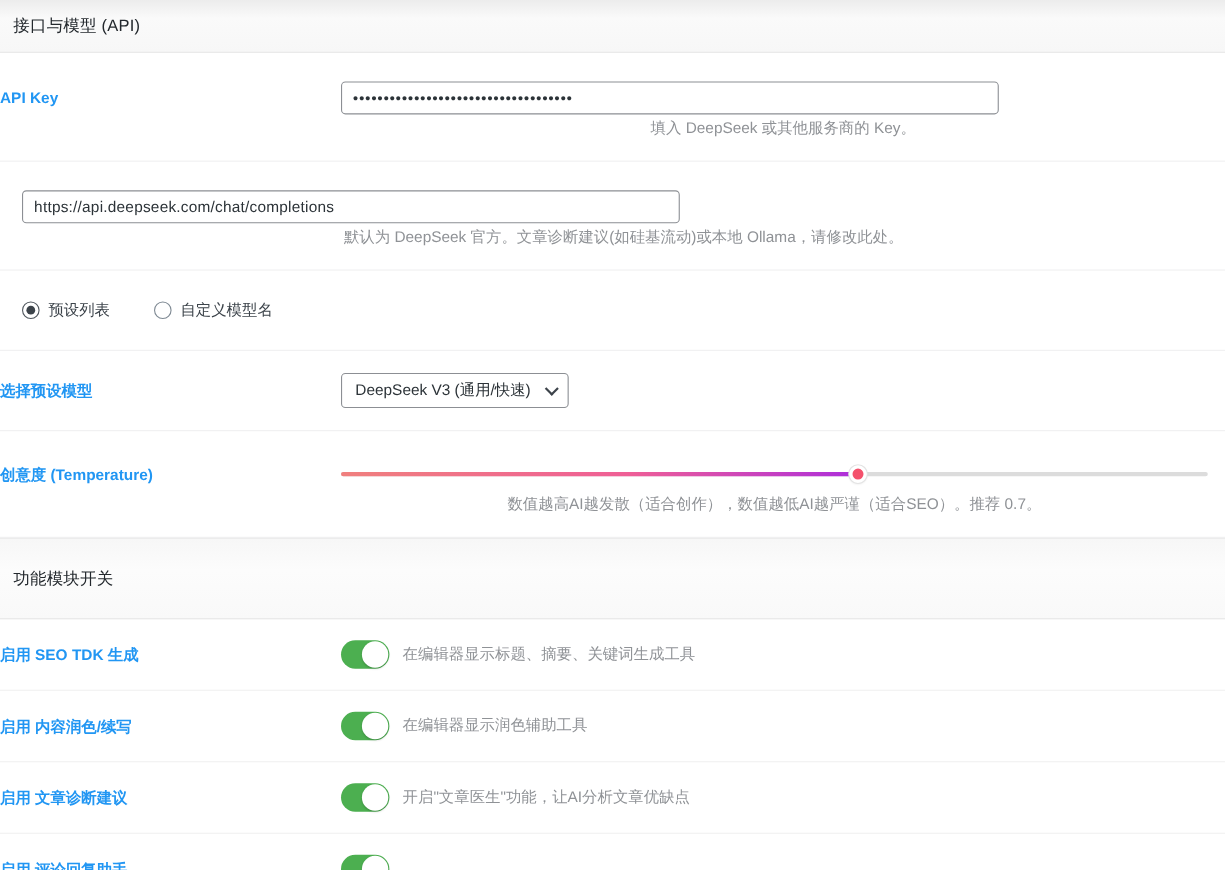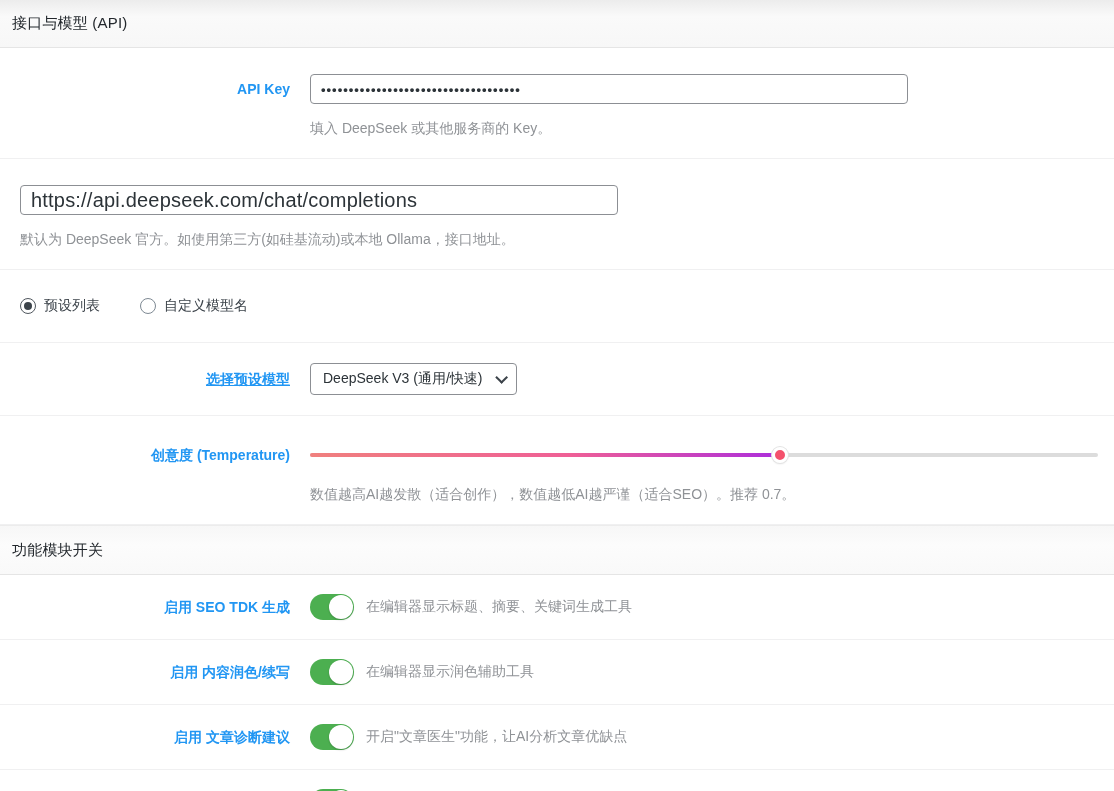--- a/index.html
+++ b/index.html
@@ -8,69 +8,70 @@
 
   .section-header {
     height: 48px;
     display: flex;
     align-items: center;
     padding: 0 12px;
     background: linear-gradient(180deg, #ececec 0%, #fafafa 35%, #f7f7f7 100%);
     border-bottom: 1px solid #e5e5e5;
   }
   .section-header.second {
-    height: 50px;
+    height: 74px;
     background: linear-gradient(180deg, #f7f7f7 0%, #fcfcfc 40%, #f9f9f9 100%);
     border-top: 1px solid #ececec;
     align-items: center;
   }
   .section-header h2 {
     font-size: 15px;
     font-weight: normal;
     color: #23282d;
     letter-spacing: 0.2px;
   }
 
   .row {
     display: flex;
     border-bottom: 1px solid #f0f0f1;
   }
   .row-label {
     width: 290px;
     flex: 0 0 290px;
-    text-align: right;
+    text-align: left;
     font-weight: bold;
     color: #2196f3;
     font-size: 14px;
   }
   .row-control { flex: 1; padding-left: 20px; }
 
   .row.pad-lg { padding: 26px 0 20px 0; }
   .row.pad-md { padding: 21px 0 21px 0; }
 
   .row.pad-lg .row-label, .row.pad-md .row-label { line-height: 30px; }
 
   .text-input {
     width: 598px;
     height: 30px;
     border: 1px solid #8c8f94;
     border-radius: 4px;
     padding: 0 10px;
-    font-size: 20px;
+    font-size: 14px;
     color: #2c3338;
     background: #fff;
     font-family: "Liberation Sans", "DejaVu Sans", sans-serif;
     letter-spacing: 0.2px;
   }
   .text-input.password { font-size: 13px; letter-spacing: 1px; font-weight: bold; }
 
   .desc {
-    margin-top: 16px;
+    margin-top: 4px;
     color: #8f9296;
     font-size: 14px;
+    text-align: center;
   }
 
   
   .radio-group { display: flex; align-items: center; gap: 40px; height: 30px; }
   .radio-option { display: flex; align-items: center; gap: 8px; cursor: pointer; color: #3c434a; }
   .radio-circle {
     width: 16px; height: 16px;
     border: 1px solid #7e8993;
     border-radius: 50%;
     background: #fff;
@@ -170,41 +171,41 @@
   <div class="row-label">API Key</div>
   <div class="row-control">
     <input class="text-input password" type="text" value="••••••••••••••••••••••••••••••••••••" style="">
     <div class="desc">填入 DeepSeek 或其他服务商的 Key。</div>
   </div>
 </div>
 
 <div class="row pad-lg">
   <div class="row-control">
     <input class="text-input" type="text" value="https://api.deepseek.com/chat/completions" style="">
-    <div class="desc">默认为 DeepSeek 官方。如使用第三方(如硅基流动)或本地 Ollama，接口地址。</div>
+    <div class="desc">默认为 DeepSeek 官方。文章诊断建议(如硅基流动)或本地 Ollama，请修改此处。</div>
   </div>
 </div>
 
 <div class="row pad-md">
   <div class="row-control">
     <div class="radio-group">
       <label class="radio-option">
         <span class="radio-circle checked"></span>
         <span>预设列表</span>
       </label>
       <label class="radio-option">
         <span class="radio-circle"></span>
         <span>自定义模型名</span>
       </label>
     </div>
   </div>
 </div>
 
 <div class="row pad-md" style="padding:20px 0;">
-  <div class="row-label" style="line-height:32px;text-decoration:underline;">选择预设模型</div>
+  <div class="row-label" style="line-height:32px;">选择预设模型</div>
   <div class="row-control">
     <div class="fake-select">
       <span>DeepSeek V3 (通用/快速)</span>
       <span class="chevron"></span>
     </div>
   </div>
 </div>
 
 <div class="row pad-lg" style="padding:24px 0 20px 0;">
   <div class="row-label">创意度 (Temperature)</div>

